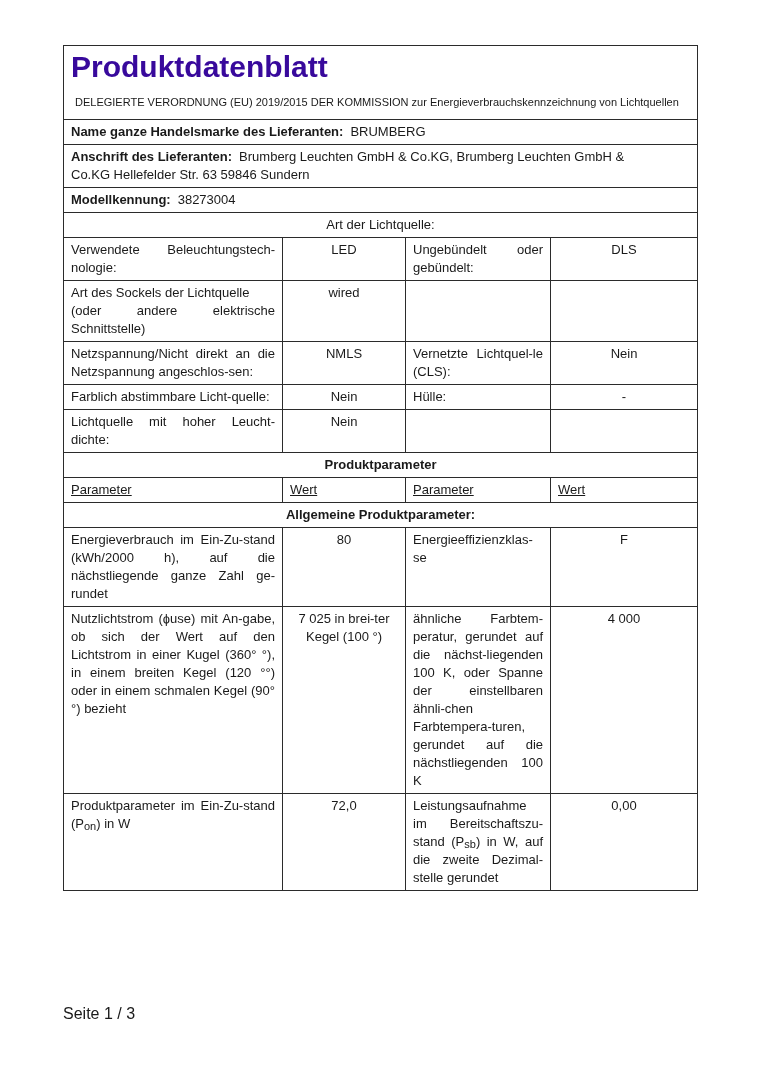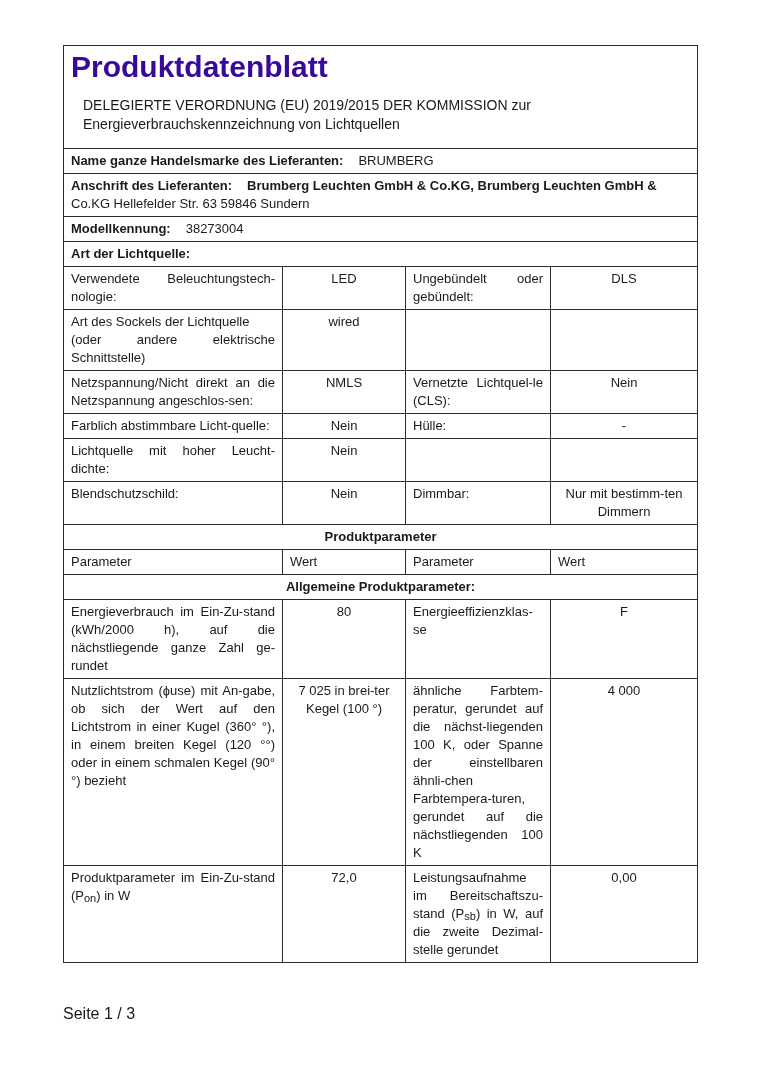--- a/index.html
+++ b/index.html
@@ -30,35 +30,35 @@
   
   td.headcell { padding:6px 11px 8px 11px; }
   .doc-title {
     margin:0 0 9px 0;
     font-size:30px;
     line-height:35px;
     font-weight:bold;
     color:#38099c;
     letter-spacing:0px;
   }
-  .regulation { margin:12px; font-size:14px; line-height:18.5px; }
+  .regulation { margin:4px; font-size:11px; line-height:18.5px; }
 
   
   td.kv { padding:5px 11px; }
   .b { font-weight:bold; }
-  .kv-val { margin-left:15px; }
-  .addr-val { white-space:normal;font-weight:bold; }
-
-  td.sectionhead { padding:4px 11px; font-weight:bold; }
+  .kv-val { margin-left:7px; }
+  .addr-val { white-space:normal; }
+
+  td.sectionhead { padding:4px 11px; font-weight:normal;text-align:center; }
 
   
   td.lbl { text-align:justify; }
   td.val { text-align:center; padding:3px 4px; }
   td.centerbold { text-align:center; font-weight:bold; padding:2px 6px; }
-  td.colhead { padding:3px 7px; }
+  td.colhead { padding:3px 7px;text-decoration:underline; }
 
   .para2 { margin:8px 0 0 0; }
   p.p0 { margin:0; }
 
   sub.subs { font-size:11px; line-height:0; vertical-align:-2px; }
 
   .footer {
     position:absolute;
     left:63px;
     top:1005px;
@@ -143,26 +143,20 @@
         <td class="val"><span>-</span></td>
       </tr>
 
       <tr>
         <td class="lbl"><span>Lichtquelle mit hoher Leucht-dichte:</span></td>
         <td class="val"><span>Nein</span></td>
         <td class="lbl"><span></span></td>
         <td class="val"><span></span></td>
       </tr>
 
-      <tr>
-        <td class="lbl"><span>Blendschutzschild:</span></td>
-        <td class="val"><span>Nein</span></td>
-        <td class="lbl"><span>Dimmbar:</span></td>
-        <td class="val"><span>Nur mit bestimm-ten Dimmern</span></td>
-      </tr>
 
       <tr>
         <td class="centerbold" colspan="4">Produktparameter</td>
       </tr>
 
       <tr>
         <td class="colhead">Parameter</td>
         <td class="colhead">Wert</td>
         <td class="colhead">Parameter</td>
         <td class="colhead">Wert</td>

